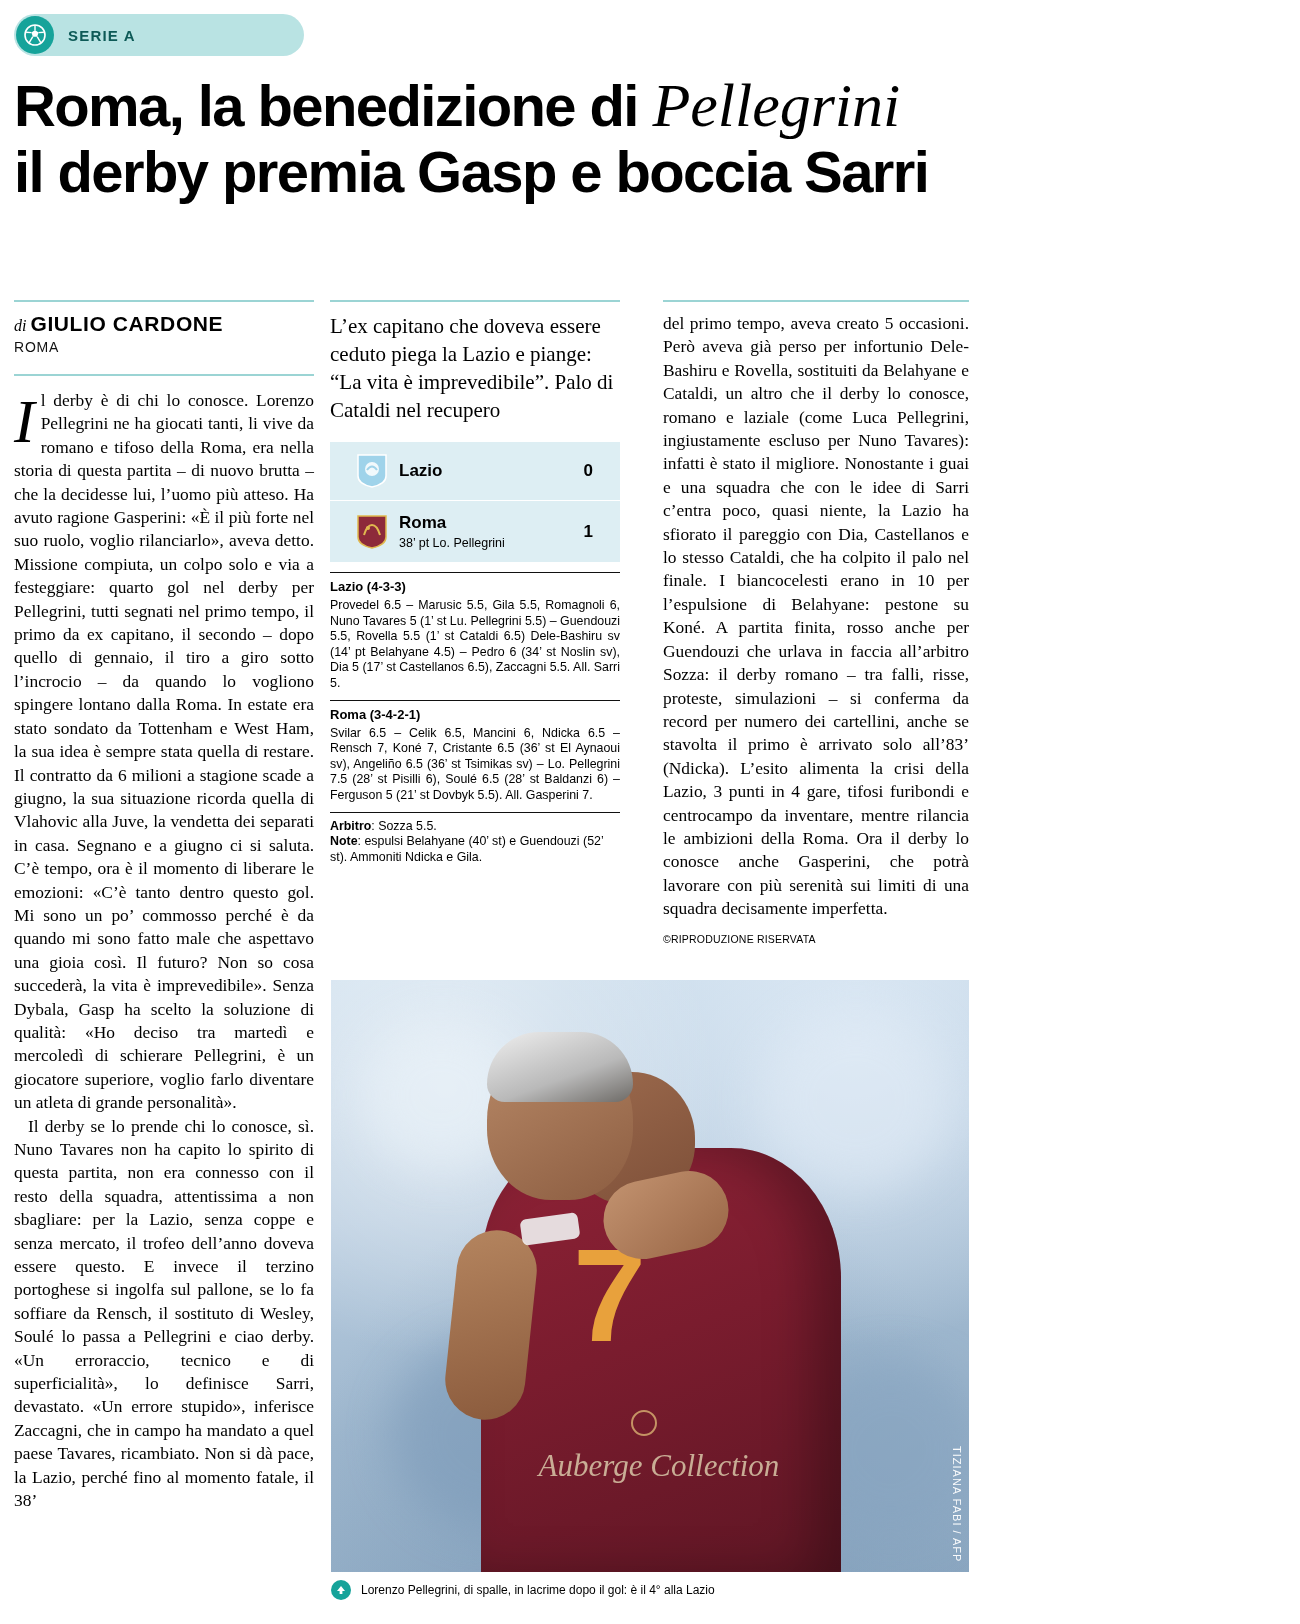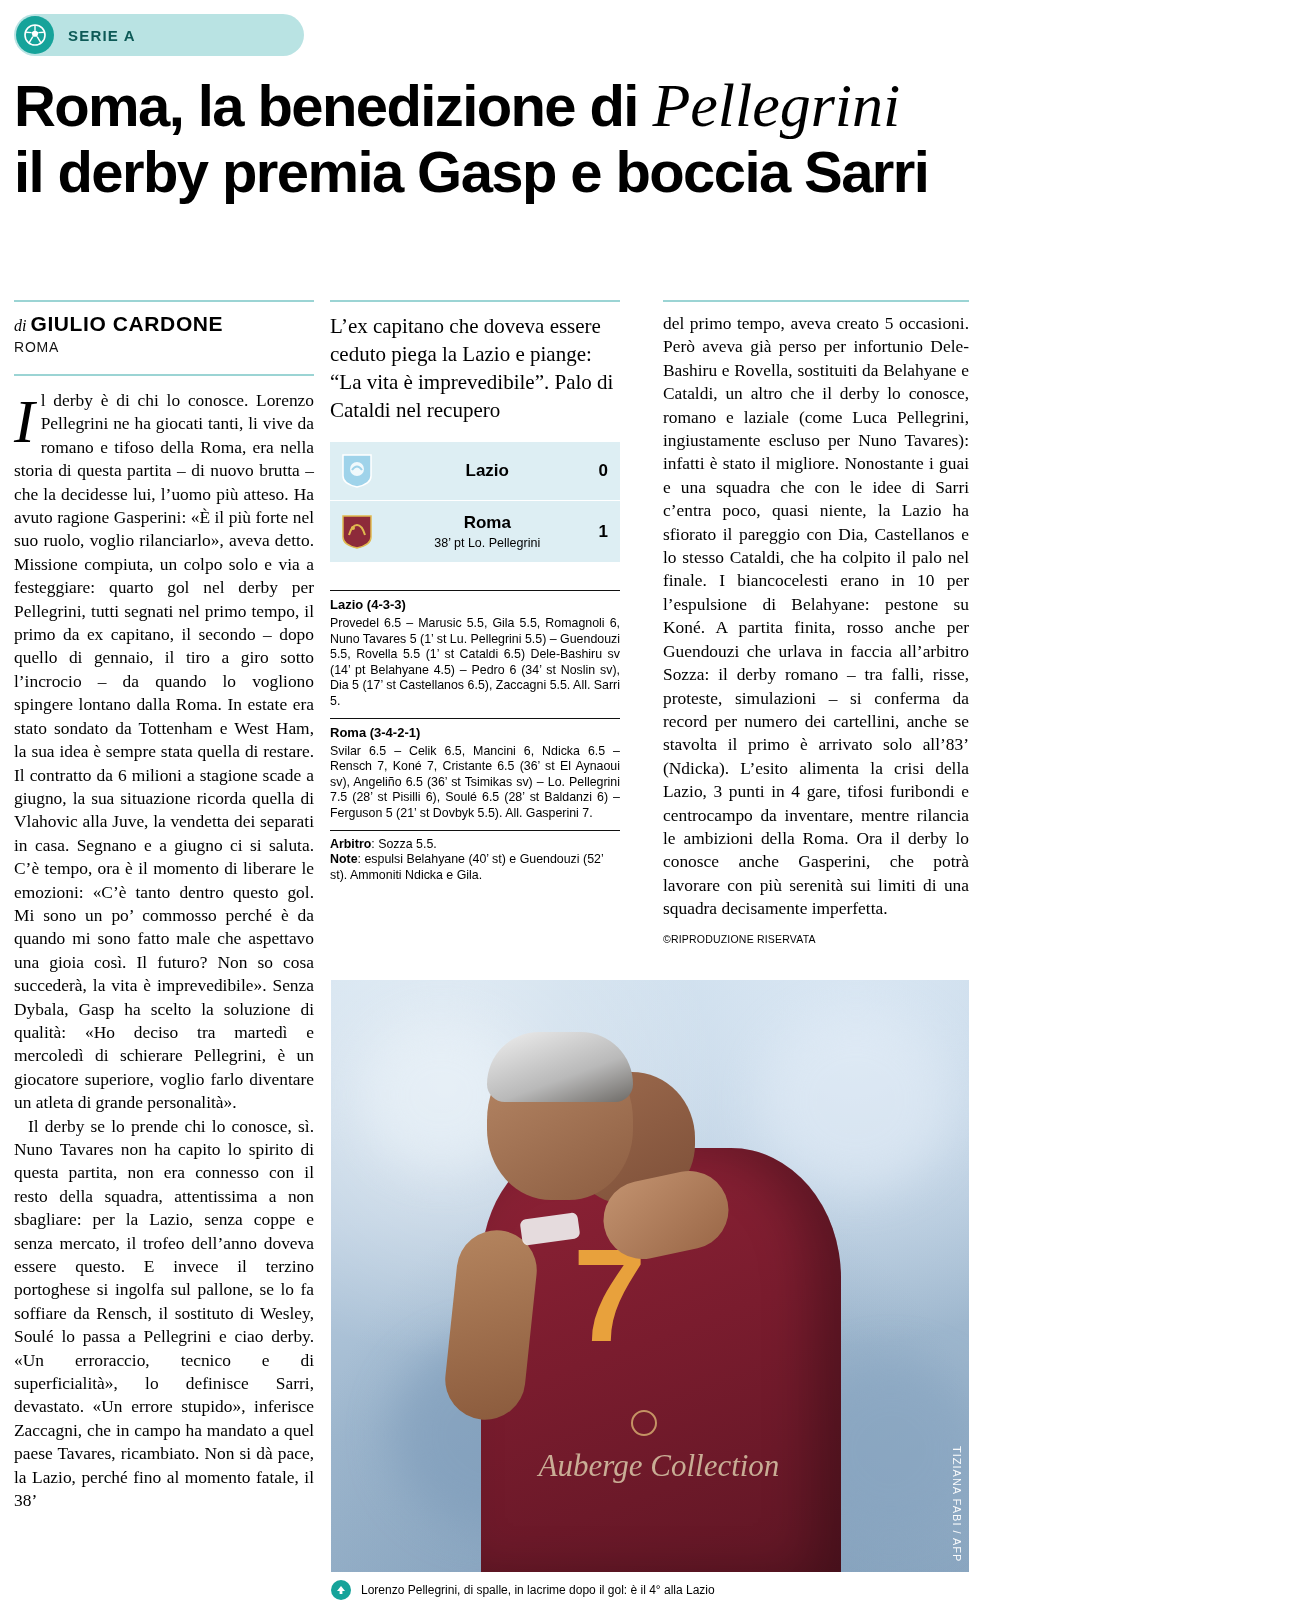--- a/index.html
+++ b/index.html
@@ -144,23 +144,22 @@
 
   
   .scorebox {
     margin-top: 18px;
     width: 290px;
     background: #ddeef3;
   }
   .score-row {
     display: flex;
     align-items: center;
-    padding: 12px 12px;
+    padding: 12px 27px;
     box-sizing: border-box;
-    text-align: center;
   }
   .score-row + .score-row { border-top: 1px solid #ffffff; }
   .crest {
     width: 30px; height: 34px;
     flex: 0 0 30px;
     margin-right: 12px;
     display:block;
   }
   .team-block { flex: 1 1 auto; }
   .team-name {
@@ -177,21 +176,21 @@
     font-family: "Liberation Sans", sans-serif;
     font-weight: bold;
     font-size: 17px;
     margin-left: 8px;
   }
 
   
   .lineups {
     width: 290px;
     box-sizing: border-box;
-    padding-top: 20px;
+    padding-top: 2px;
   }
   .lineup-block { border-top: 1.5px solid #111; padding-top: 6px; margin-top: 8px; }
   .lineup-title {
     font-family: "Liberation Sans", sans-serif;
     font-weight: bold;
     font-size: 13px;
     margin-bottom: 4px;
   }
   .lineup-text {
     font-family: "Liberation Sans", sans-serif;

